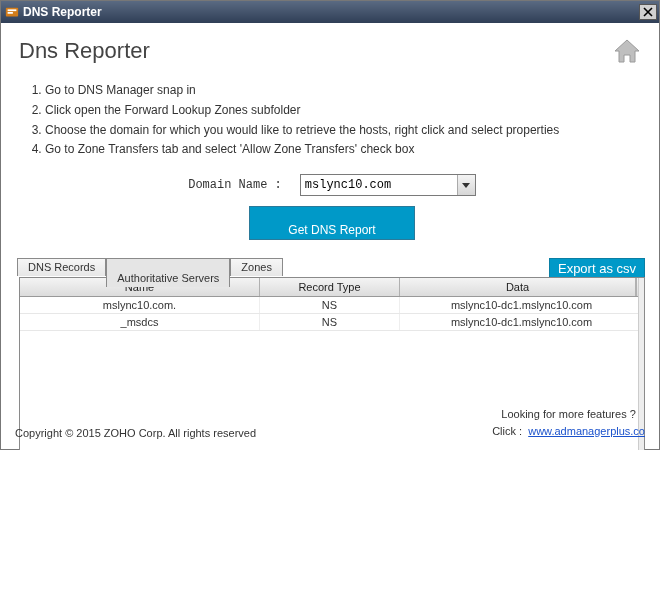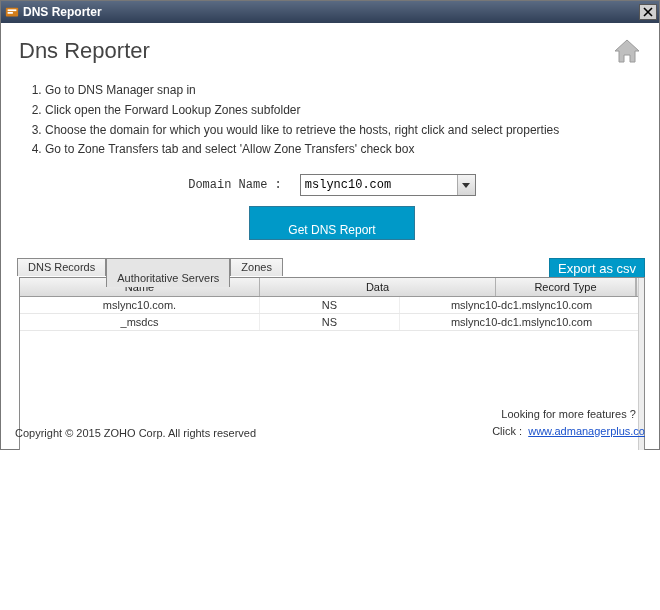--- a/index.html
+++ b/index.html
@@ -110,22 +110,22 @@
     <div class="tabs-row">
       <div class="tab">DNS Records</div>
       <div class="tab active">Authoritative Servers</div>
       <div class="tab">Zones</div>
       <div class="export-link">Export as csv</div>
     </div>
 
     <div class="grid-wrap">
       <div class="grid-head">
         <div class="col col-name">Name</div>
+        <div class="col col-type">Record Type</div>
         <div class="col col-data">Data</div>
-        <div class="col col-type">Record Type</div>
         <div class="grid-head-end"></div>
       </div>
       <div class="grid-body">
         <div class="row">
           <div class="cell col-name">mslync10.com.</div>
           <div class="cell col-type">NS</div>
           <div class="cell col-data">mslync10-dc1.mslync10.com</div>
         </div>
         <div class="row">
           <div class="cell col-name">_msdcs</div>

